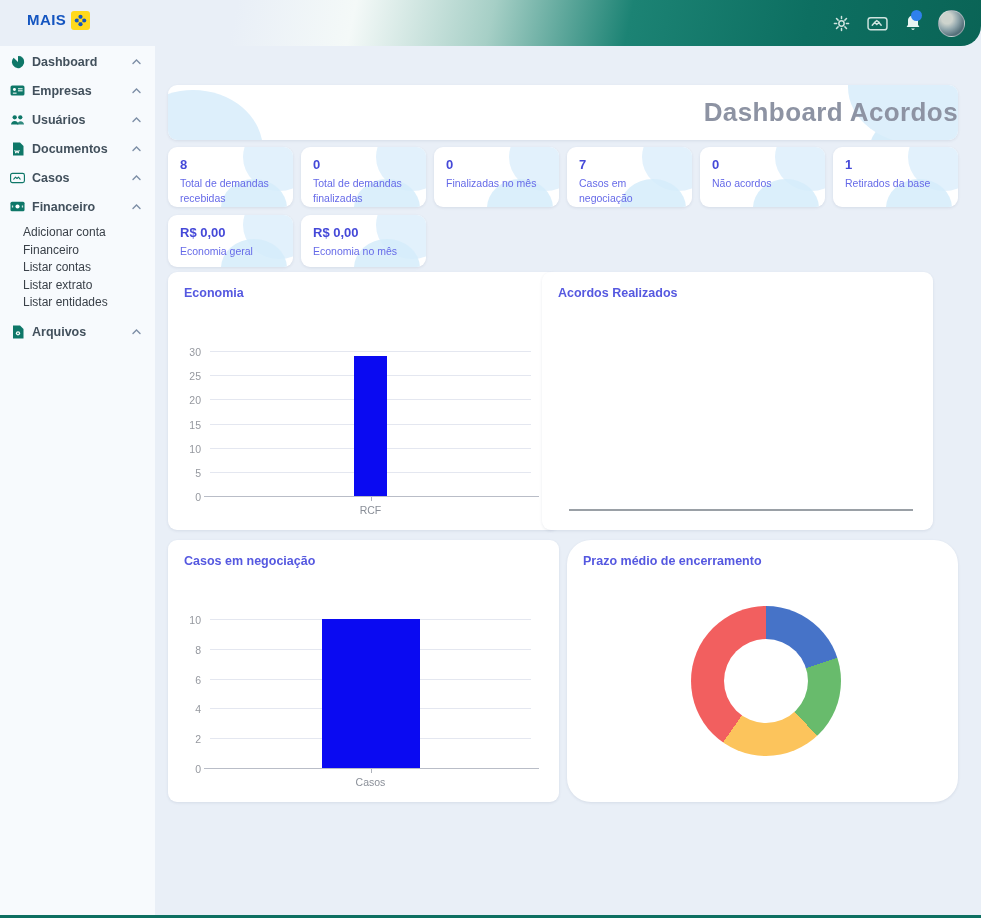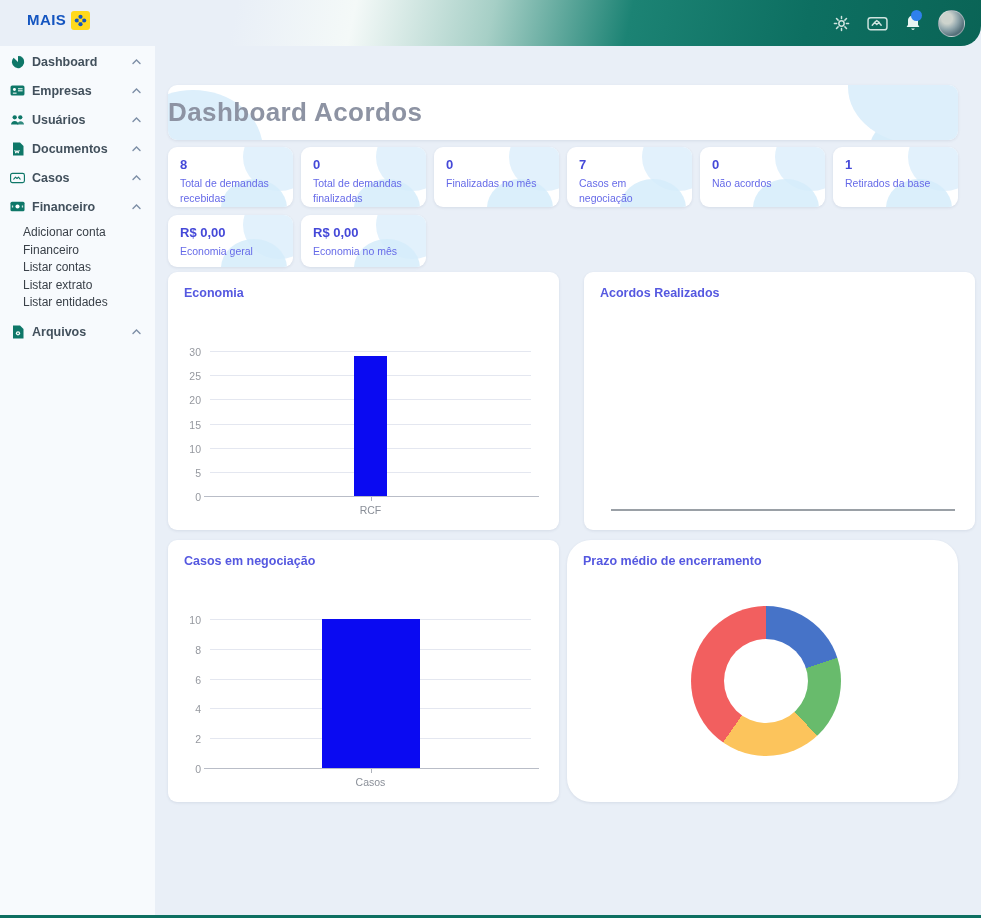--- a/index.html
+++ b/index.html
@@ -47,21 +47,21 @@
     font-size:12px; color:#3a4149; cursor:pointer;
   }
 
   
   .card {
     position:absolute; background:#fff; border-radius:9px;
     box-shadow:0 1px 3px rgba(40,60,100,.10);
     overflow:hidden;
   }
 
-  .title-card { left:168px; top:85px; width:790px; height:55px; display:flex; align-items:center; justify-content:flex-start; }
+  .title-card { left:168px; top:85px; width:790px; height:55px; display:flex; align-items:center; justify-content:flex-end; }
   .title-card::before { content:""; position:absolute; left:-45px; bottom:-70px; width:140px; height:120px; border-radius:50%; background:#ddeffb; }
   .title-card::after  { content:""; position:absolute; right:-40px; top:-55px; width:150px; height:115px; border-radius:50%; background:#ddeffb; }
   .title-card .deco2 { position:absolute; right:18px; bottom:-38px; width:70px; height:60px; border-radius:50%; background:#cde9f9; opacity:.8; }
   .page-title { position:relative; z-index:1; font-size:26px; font-weight:bold; letter-spacing:.4px; color:#8d93a3; }
 
   .stat-card { width:125px; padding:10px 10px 8px 12px; }
   .stat-card::before { content:""; position:absolute; right:-22px; top:-24px; width:72px; height:68px; border-radius:50%; background:#e2f1fc; }
   .stat-card::after  { content:""; position:absolute; right:6px; bottom:-30px; width:66px; height:58px; border-radius:50%; background:#d5ecfa; opacity:.85; }
   .stat-value { position:relative; z-index:1; font-size:13px; font-weight:bold; color:#4549d8; margin-bottom:4px; }
   .stat-label { position:relative; z-index:1; font-size:10.5px; line-height:1.4; color:#666ae8; }
@@ -319,21 +319,21 @@
         <div class="gridline" style="bottom: 83.3333%;"></div>
         <div class="ytick" style="bottom: calc(83.3333% - 6px);">25</div>
         <div class="gridline" style="bottom: 100%;"></div>
         <div class="ytick" style="bottom: calc(100% - 6px);">30</div>
         <div class="bar" style="width: 33px; left: calc(50% - 16.5px); height: 96.6667%; background: rgb(10, 10, 242);"></div>
         <div class="xtick"></div>
         <div class="xlabel">RCF</div>
       </div>
     </div>
 </div>
-<div class="card chart-card" style="left:584px; top:272px; height:258px;">
+<div class="card chart-card" style="left:542px; top:272px; height:258px;">
   <div class="chart-title">Acordos Realizados</div>
   <div class="chart-body">
       <div class="axis-line"></div>
     </div>
 </div>
 <div class="card chart-card" style="left:168px; top:540px; height:262px;">
   <div class="chart-title">Casos em negociação</div>
   <div class="chart-body">
       <div class="plot-area">
         <div class="gridline baseline" style="bottom: 0%;"></div>

